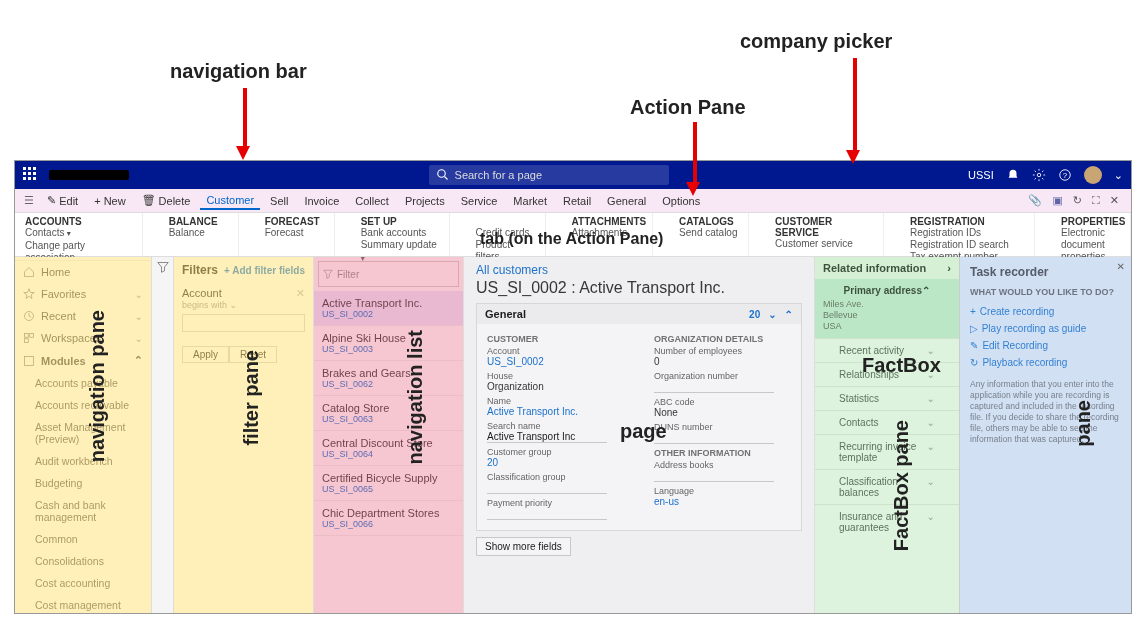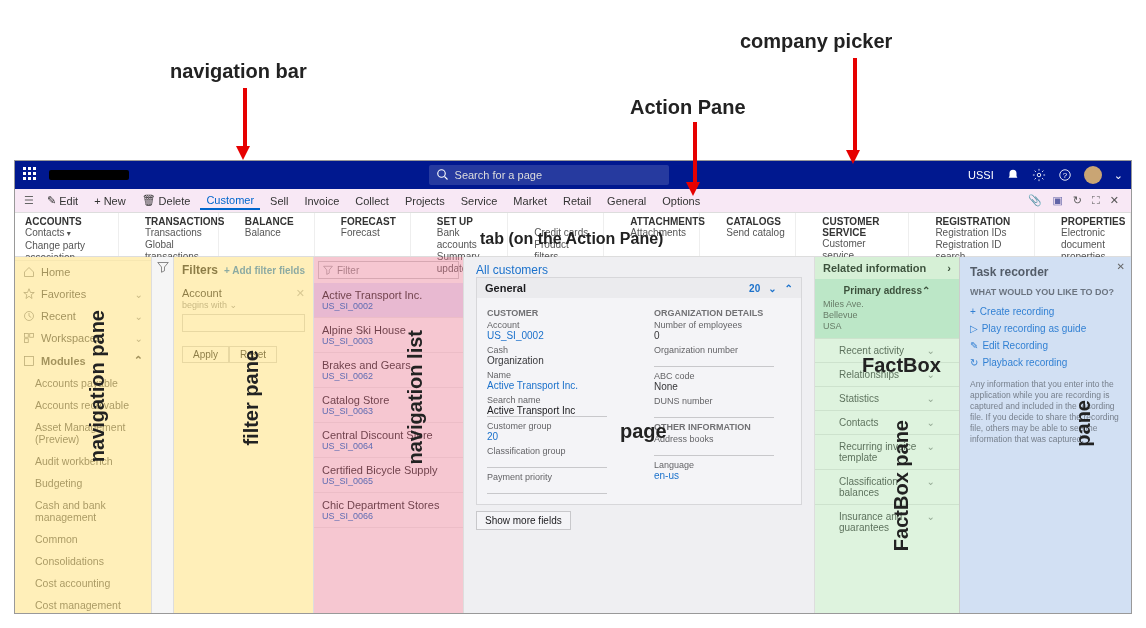--- a/index.html
+++ b/index.html
@@ -70,21 +70,21 @@
 .fgroup .lbl{font-size:11px;display:flex;justify-content:space-between;}
 .fgroup .lbl .x{color:#aaa;cursor:pointer;}
 .fgroup .sub{font-size:9px;color:#888;}
 .fgroup input{width:100%;margin-top:4px;border:1px solid #ccc;height:18px;padding:0 4px;font-size:10px;}
 .fbtns{margin-top:14px;display:flex;gap:0;}
 .fbtns button{border:1px solid #ccc;background:#fff;padding:2px 10px;font-size:10px;cursor:pointer;}
 
 
 .navlist{width:150px;border-right:1px solid #ddd;position:relative;}
 .navlist .ovl{position:absolute;inset:0;background:rgba(233,116,140,.4);pointer-events:none;}
-.navlist .flt{border:1px solid #ccc;margin:4px;height:18px;display:flex;align-items:center;padding:4px 4px;color:#888;font-size:10px;}
+.navlist .flt{border:1px solid #ccc;margin:4px;height:18px;display:flex;align-items:center;padding:12px 4px;color:#888;font-size:10px;}
 .navlist .flt svg{width:10px;height:10px;fill:#888;margin-right:4px;}
 .navlist .li{padding:6px 8px;border-bottom:1px solid #eee;cursor:pointer;}
 .navlist .li .nm{font-size:11px;color:#222;}
 .navlist .li .id{font-size:9px;color:#0066cc;}
 .navlist .li.sel{background:#e8e8ff;}
 
 
 .mainpage{flex:1;background:#fafafa;padding:6px 12px;overflow:hidden;position:relative;}
 .mainpage .ovl{position:absolute;inset:0;background:rgba(180,180,200,.15);pointer-events:none;}
 .crumb{color:#0066cc;font-size:12px;}
@@ -221,25 +221,20 @@
       </div>
     </div>
 
     <div class="tabrow">
       <div class="col">
           <div class="hdr">ACCOUNTS</div>
           <div class="ln drop">Contacts</div>
           <div class="ln">Change party association</div>
         </div>
       <div class="col">
-          <div class="hdr">TRANSACTIONS</div>
-          <div class="ln">Transactions</div>
-          <div class="ln">Global transactions</div>
-        </div>
-      <div class="col">
           <div class="hdr">BALANCE</div>
           <div class="ln">Balance</div>
         </div>
       <div class="col">
           <div class="hdr">FORECAST</div>
           <div class="ln">Forecast</div>
         </div>
       <div class="col">
           <div class="hdr">SET UP</div>
           <div class="ln">Bank accounts</div>
@@ -386,38 +381,39 @@
           </div>
         <div class="li">
             <div class="nm">Chic Department Stores</div>
             <div class="id">US_SI_0066</div>
           </div>
       </div>
 
       <div class="mainpage">
         <div class="ovl"></div>
         <div class="crumb">All customers</div>
+        <div class="pgtitle">US_SI_0002 : Active Transport Inc.</div>
         <div class="fasttab">
           <div class="fthdr">
             <span>General</span>
             <div class="r">
                 <span>20</span>
                 <span>⌄</span>
                 <span>⌃</span>
               </div>
           </div>
           <div class="ftbody">
             <div class="ftcol">
               <div class="sect">CUSTOMER</div>
               <div class="fld">
                   <div class="k">Account</div>
                   <div class="v">US_SI_0002</div>
                 </div>
               <div class="fld">
-                  <div class="k">Cash</div>
+                  <div class="k">House</div>
                   <div class="v plain">Organization</div>
                 </div>
               <div class="fld">
                   <div class="k">Name</div>
                   <div class="v">Active Transport Inc.</div>
                 </div>
               <div class="fld"><div class="k">Search name</div><input value="Active Transport Inc" style=""></div>
               <div class="fld">
                   <div class="k">Customer group</div>
                   <div class="v">20</div>

